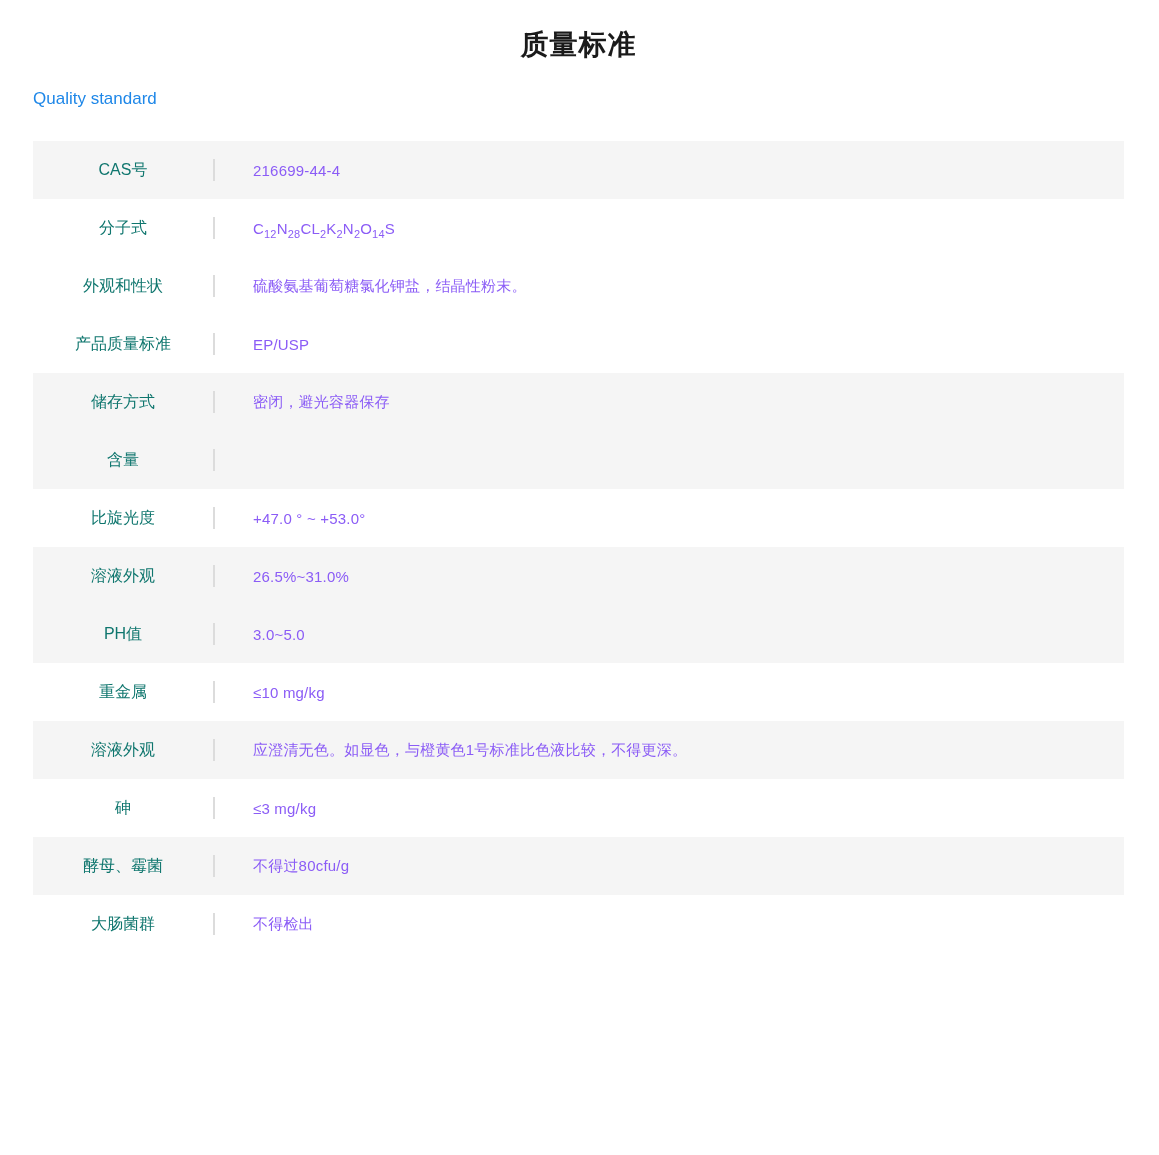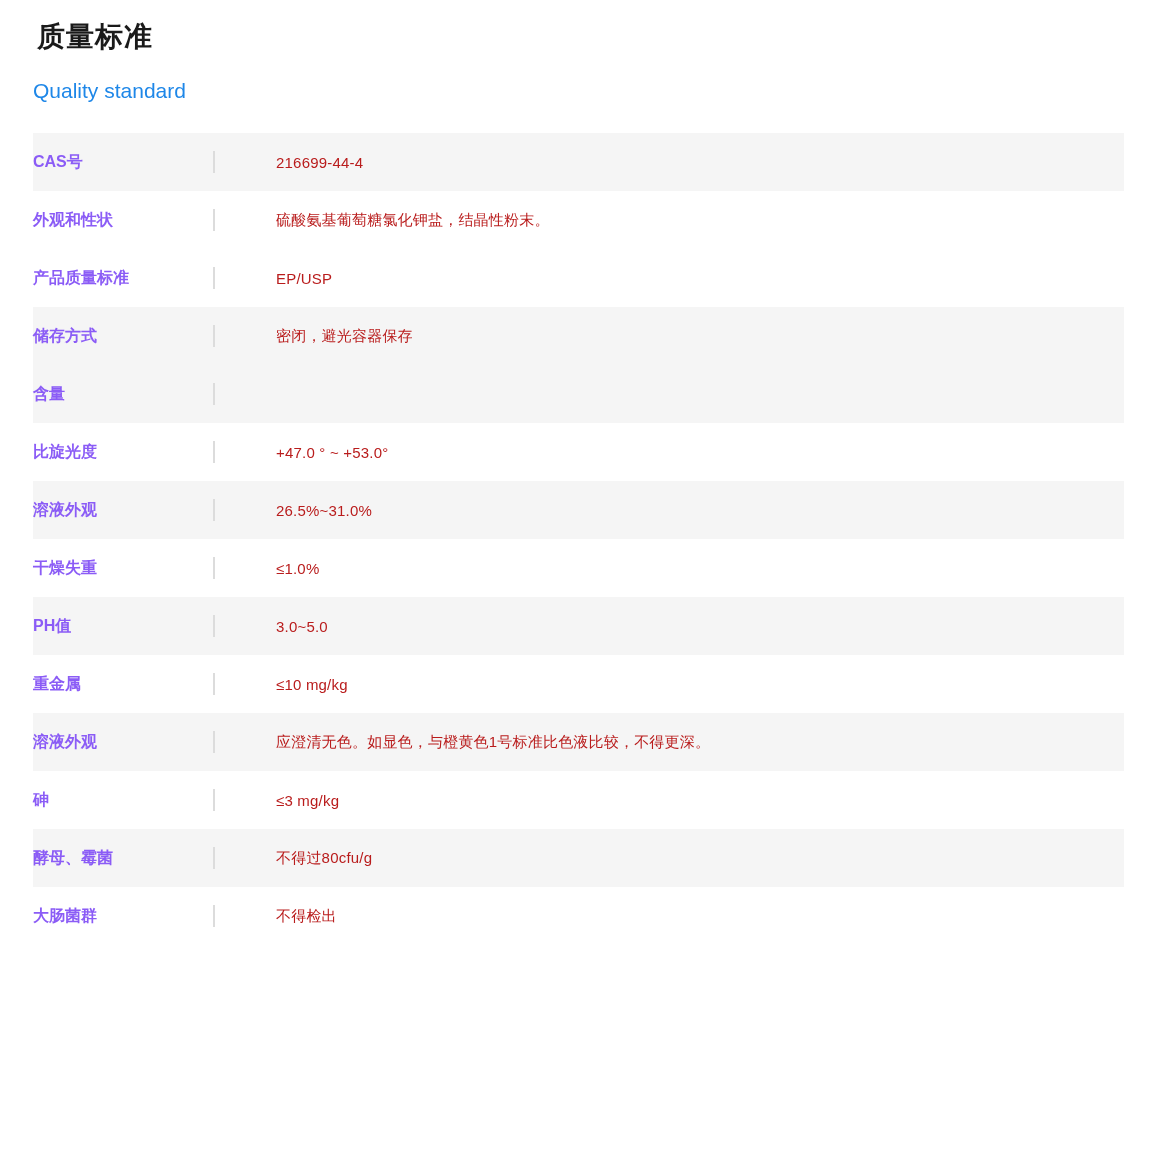--- a/index.html
+++ b/index.html
@@ -11,63 +11,65 @@
   body {
     width: 1159px;
     height: 1155px;
     overflow: hidden;
   }
   .content {
     margin-left: 33px;
     width: 1091px;
   }
   .page-title {
-    margin: 4px;
+    margin: 12px;
     padding-top: 16px;
     font-size: 28px;
     line-height: 34px;
     font-weight: 700;
     color: #1a1a1a;
     letter-spacing: 1px;
+    text-align: center;
   }
   .page-subtitle {
     margin-top: 24px;
-    font-size: 21px;
+    font-size: 17px;
     line-height: 26px;
     color: #1e87e8;
   }
   .qtable {
     margin-top: 29px;
   }
   .qrow {
     display: flex;
     align-items: center;
     height: 58px;
     background: #ffffff;
   }
   .qrow.alt {
     background: #f5f5f5;
   }
   .qrow-label {
     width: 180px;
     flex: none;
+    text-align: center;
     font-size: 16px;
-    font-weight: 700;
-    color: #8b5cf6;
+    font-weight: 400;
+    color: #0f766e;
   }
   .qrow-divider {
     width: 2px;
     height: 22px;
     flex: none;
     background: #dcdcdc;
   }
   .qrow-value {
-    margin-left: 61px;
+    margin-left: 38px;
     font-size: 15px;
-    color: #b91c1c;
+    color: #8b5cf6;
     letter-spacing: 0.2px;
   }
   .qrow-value sub {
     font-size: 11px;
     line-height: 0;
   }
 </style>
 </head>
 <body>
 
@@ -75,20 +77,25 @@
   <h1 class="page-title">质量标准</h1>
   <div class="page-subtitle">Quality standard</div>
 
   <div class="qtable" id="qtable">
   <div class="qrow alt">
     <div class="qrow-label">CAS号</div>
     <div class="qrow-divider"></div>
     <div class="qrow-value">216699-44-4</div>
   </div>
 
+  <div class="qrow">
+    <div class="qrow-label">分子式</div>
+    <div class="qrow-divider"></div>
+    <div class="qrow-value">C<sub>12</sub>N<sub>28</sub>CL<sub>2</sub>K<sub>2</sub>N<sub>2</sub>O<sub>14</sub>S</div>
+  </div>
 
 
   <div class="qrow">
     <div class="qrow-label">外观和性状</div>
     <div class="qrow-divider"></div>
     <div class="qrow-value">硫酸氨基葡萄糖氯化钾盐，结晶性粉末。</div>
   </div>
 
   <div class="qrow">
     <div class="qrow-label">产品质量标准</div>
@@ -112,25 +119,20 @@
     <div class="qrow-divider"></div>
     <div class="qrow-value">+47.0 ° ~ +53.0°</div>
   </div>
 
   <div class="qrow alt">
     <div class="qrow-label">溶液外观</div>
     <div class="qrow-divider"></div>
     <div class="qrow-value">26.5%~31.0%</div>
   </div>
 
-  <div class="qrow">
-    <div class="qrow-label">干燥失重</div>
-    <div class="qrow-divider"></div>
-    <div class="qrow-value">≤1.0%</div>
-  </div>
 
   <div class="qrow alt">
     <div class="qrow-label">PH值</div>
     <div class="qrow-divider"></div>
     <div class="qrow-value">3.0~5.0</div>
   </div>
 
   <div class="qrow">
     <div class="qrow-label">重金属</div>
     <div class="qrow-divider"></div>

